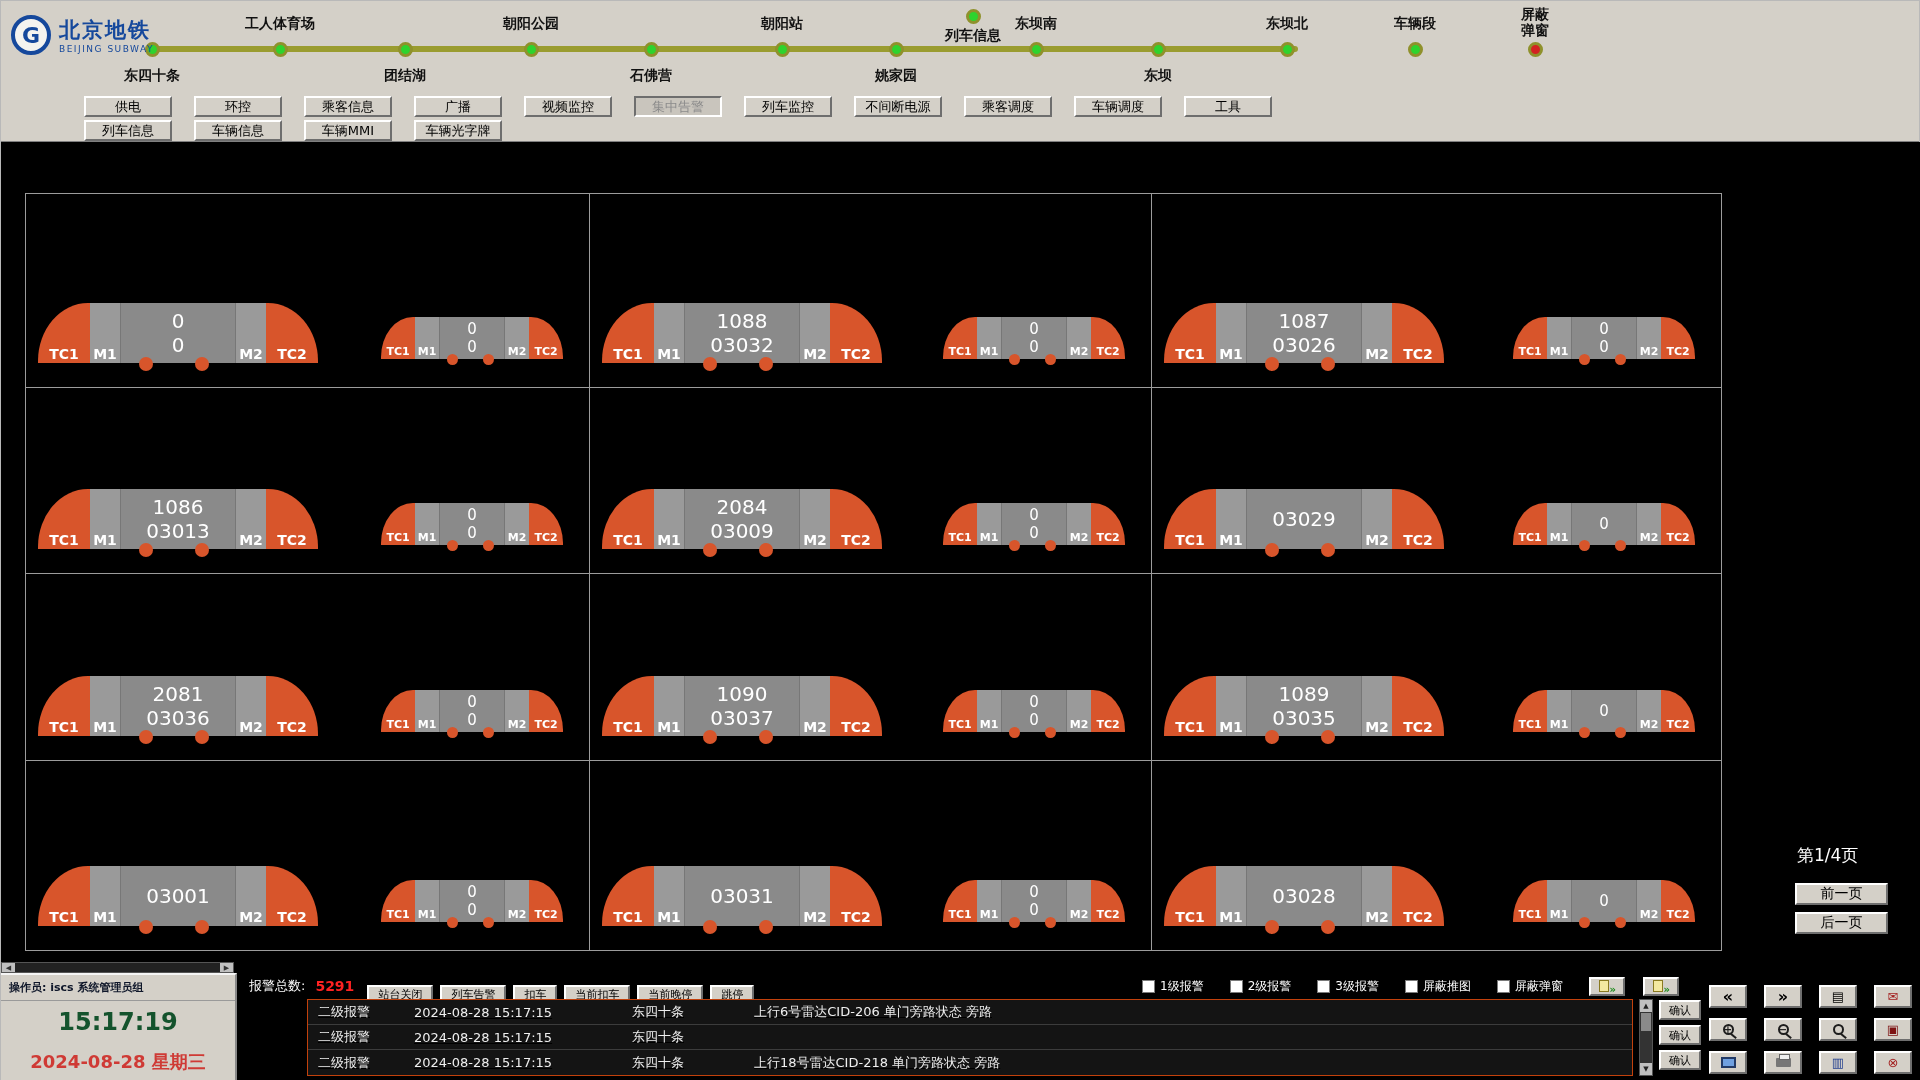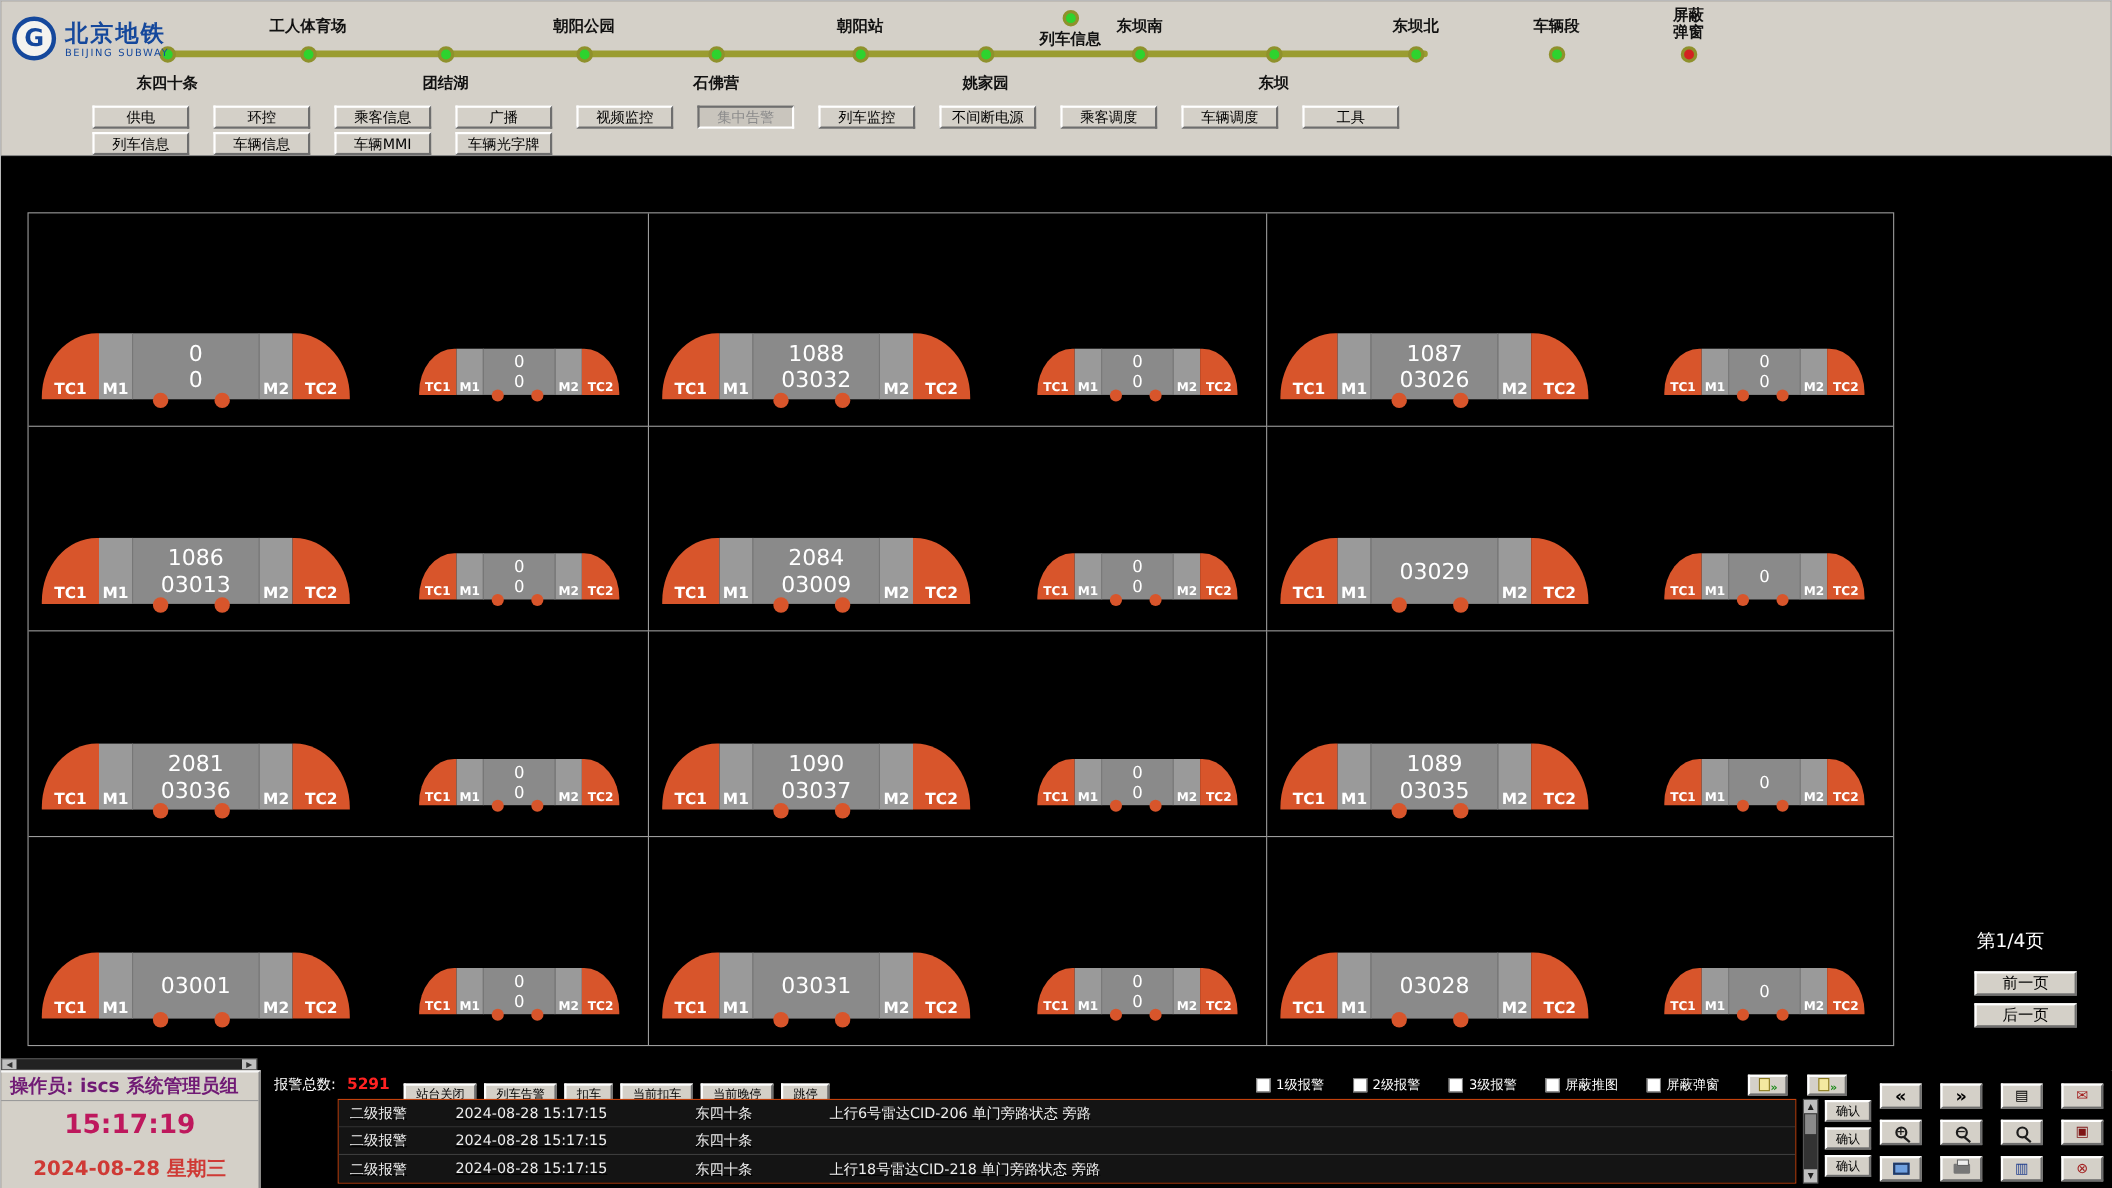--- a/index.html
+++ b/index.html
@@ -68,22 +68,22 @@
 .page-label{position:absolute;left:1796px;top:702px;color:#fff;font-size:17px;}
 .page-btn{position:absolute;width:93px;height:22px;font-size:14px;}
 .page-btn.prev{left:1794px;top:741px;}
 .page-btn.next{left:1794px;top:770px;}
 
 
 .footer{position:absolute;left:0;top:972px;width:1920px;height:108px;background:#000;}
 .hscroll{position:absolute;left:0;top:-11px;width:233px;height:11px;background:#222;border:1px solid #555;display:flex;justify-content:space-between;}
 .hscroll .arr{width:13px;height:9px;background:#c0c0c0;font-size:7px;display:flex;align-items:center;justify-content:center;color:#333;cursor:pointer;}
 .op-panel{position:absolute;left:0;top:0;width:236px;height:108px;background:#d4d0c8;border-top:2px solid #f5f5f5;border-right:2px solid #888;}
-.op-row{height:26px;border-bottom:1px solid #9a9a9a;display:flex;align-items:center;padding-left:8px;font-size:17px;font-weight:bold;color:#701a75;}
-.op-time{height:42px;display:flex;align-items:center;justify-content:center;font-size:24px;font-weight:bold;color:#be185d;}
+.op-row{height:26px;border-bottom:1px solid #9a9a9a;display:flex;align-items:center;padding-left:8px;font-size:11px;font-weight:bold;color:#0f172a;}
+.op-time{height:42px;display:flex;align-items:center;justify-content:center;font-size:24px;font-weight:bold;color:#14532d;}
 .op-date{height:38px;display:flex;align-items:center;justify-content:center;font-size:18px;font-weight:bold;color:#cf3a35;}
 
 .alarm-strip{position:absolute;left:248px;top:2px;width:1448px;height:22px;display:flex;align-items:center;}
 .total-label{color:#fff;font-size:13px;}
 .total-value{color:#ff2222;font-size:14px;font-weight:bold;margin-left:10px;min-width:52px;}
 .strip-btn{height:18px;padding:0 9px;font-size:11px;margin-right:7px;}
 .strip-spacer{flex:1;}
 .chk{display:flex;align-items:center;margin-right:26px;cursor:pointer;}
 .chk .box{width:13px;height:13px;background:#fff;border:1px solid #7a7a7a;margin-right:5px;}
 .chk .lbl{color:#fff;font-size:12px;}

